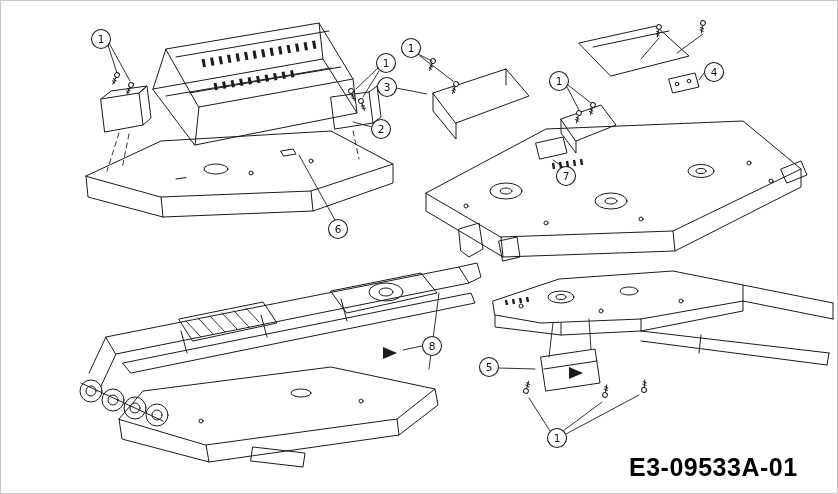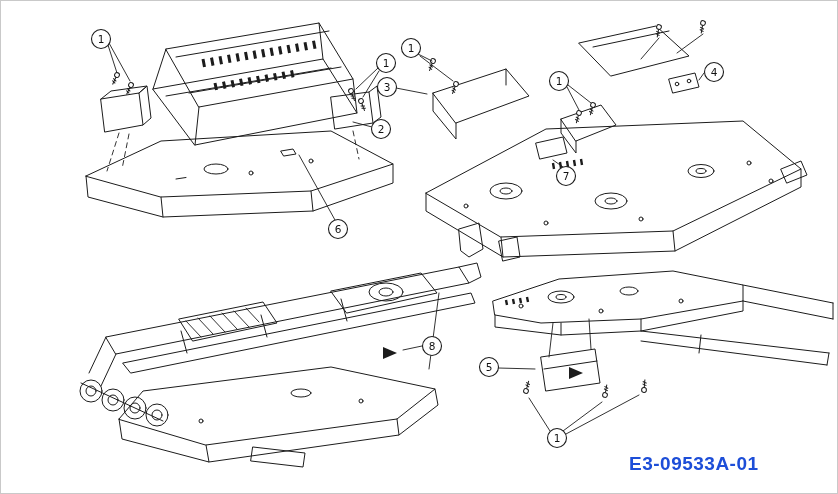--- a/index.html
+++ b/index.html
@@ -12,21 +12,21 @@
   .ln   { fill:none; stroke:#1c1c1c; stroke-width:1; stroke-linejoin:round; stroke-linecap:round; }
   .thin { stroke-width:0.9; }
   .thick{ fill:none; stroke:#1c1c1c; stroke-width:3; stroke-linecap:butt; }
   .tick { fill:none; stroke:#1c1c1c; stroke-width:2.4; stroke-linecap:butt; }
   .dash { stroke-dasharray:5 4; }
   .solid{ fill:#1c1c1c; stroke:none; }
   .callout circle { fill:#ffffff; stroke:#1c1c1c; stroke-width:1.1; }
   .callout text   { font-family:"DejaVu Sans", sans-serif; font-size:10.5px; fill:#111; text-anchor:middle; }
   .part-number {
     position:absolute; left:628px; top:452px;
-    font-size:19px; font-weight:bold; letter-spacing:0.5px; color:#1d4ed8;
+    font-size:25px; font-weight:bold; letter-spacing:0.5px; color:#000000;
   }
 </style>
 </head>
 <body>
 
 <div class="page">
   <svg viewBox="0 0 838 494" width="838" height="494">
     <defs>
       <g id="screw" stroke="#1c1c1c" fill="none" stroke-width="1">
         <circle cx="0" cy="0" r="2.4" fill="#ffffff"></circle>

